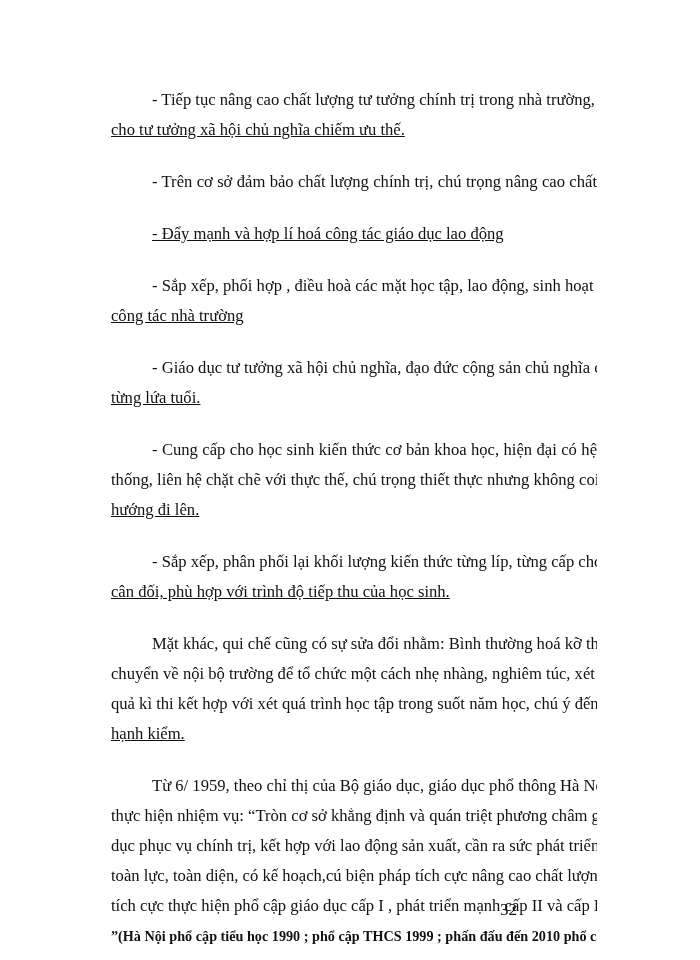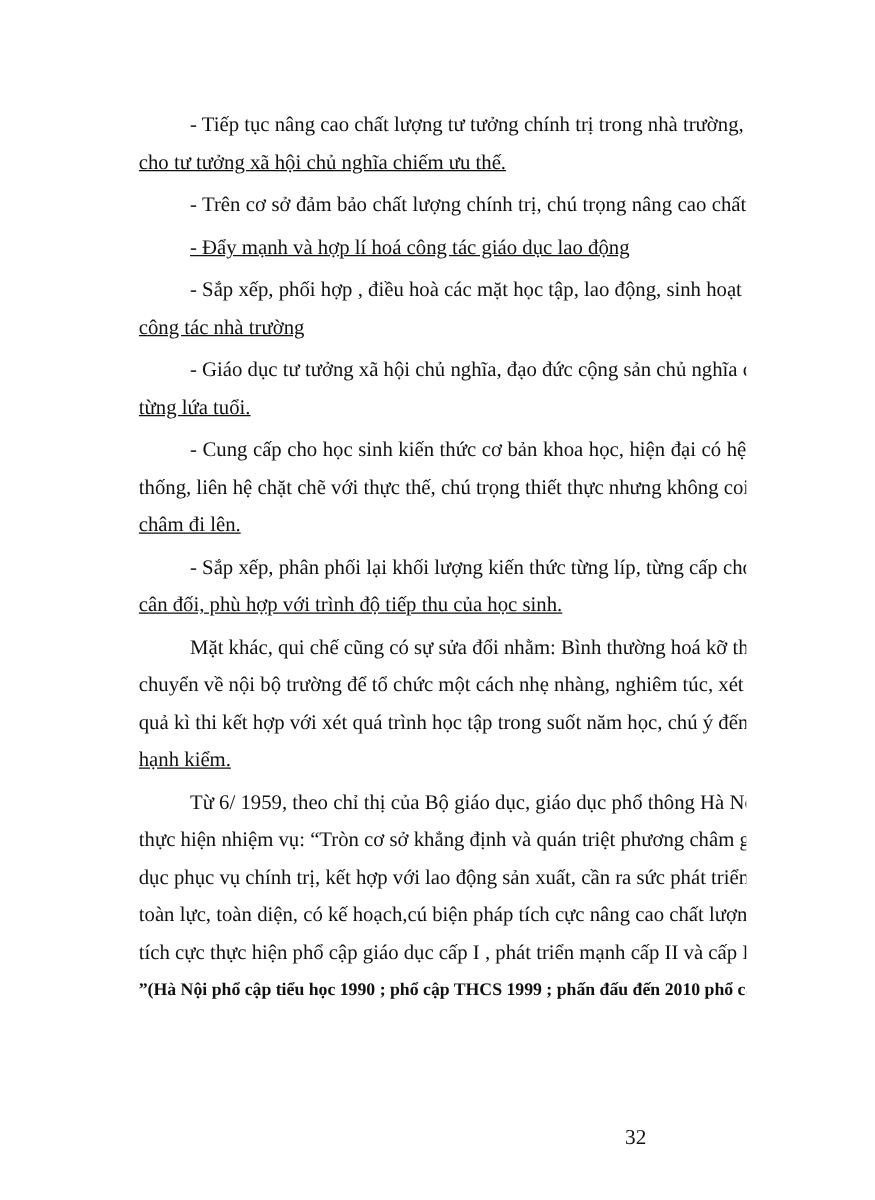--- a/index.html
+++ b/index.html
@@ -38,21 +38,21 @@
       overflow: hidden;
     }
     .line.last {
       text-align-last: left;
       text-decoration: underline;
     }
     .line.indent {
       padding-left: 41px;
     }
     .line.gap {
-      margin-top: 4px;
+      margin-top: 22px;
     }
     .line.footnote {
       font-weight: bold;
       font-size: 14.2px;
     }
     .page-number {
       position: absolute;
       left: 500px;
       top: 900px;
       font-size: 17px;
@@ -74,21 +74,21 @@
 
     <div class="line indent gap">- Sắp xếp, phối hợp , điều hoà các mặt học tập, lao động, sinh hoạt và</div>
     <div class="line last">công tác nhà trường</div>
 
 
     <div class="line indent gap">- Giáo dục tư tưởng xã hội chủ nghĩa, đạo đức cộng sản chủ nghĩa cho</div>
     <div class="line last">từng lứa tuổi.</div>
 
     <div class="line indent gap">- Cung cấp cho học sinh kiến thức cơ bản khoa học, hiện đại có hệ</div>
     <div class="line">thống, liên hệ chặt chẽ với thực thế, chú trọng thiết thực nhưng không coi nhẹ</div>
-    <div class="line last">châm đi lên.</div>
+    <div class="line last">hướng đi lên.</div>
 
     <div class="line indent gap">- Sắp xếp, phân phối lại khối lượng kiến thức từng líp, từng cấp cho</div>
     <div class="line last">cân đối, phù hợp với trình độ tiếp thu của học sinh.</div>
 
     <div class="line indent gap">Mặt khác, qui chế cũng có sự sửa đổi nhằm: Bình thường hoá kỡ thi</div>
     <div class="line">chuyển về nội bộ trường để tổ chức một cách nhẹ nhàng, nghiêm túc, xét kết</div>
     <div class="line">quả kì thi kết hợp với xét quá trình học tập trong suốt năm học, chú ý đến</div>
     <div class="line last">hạnh kiểm.</div>
 
     <div class="line indent gap">Từ 6/ 1959, theo chỉ thị của Bộ giáo dục, giáo dục phổ thông Hà Nội</div>

